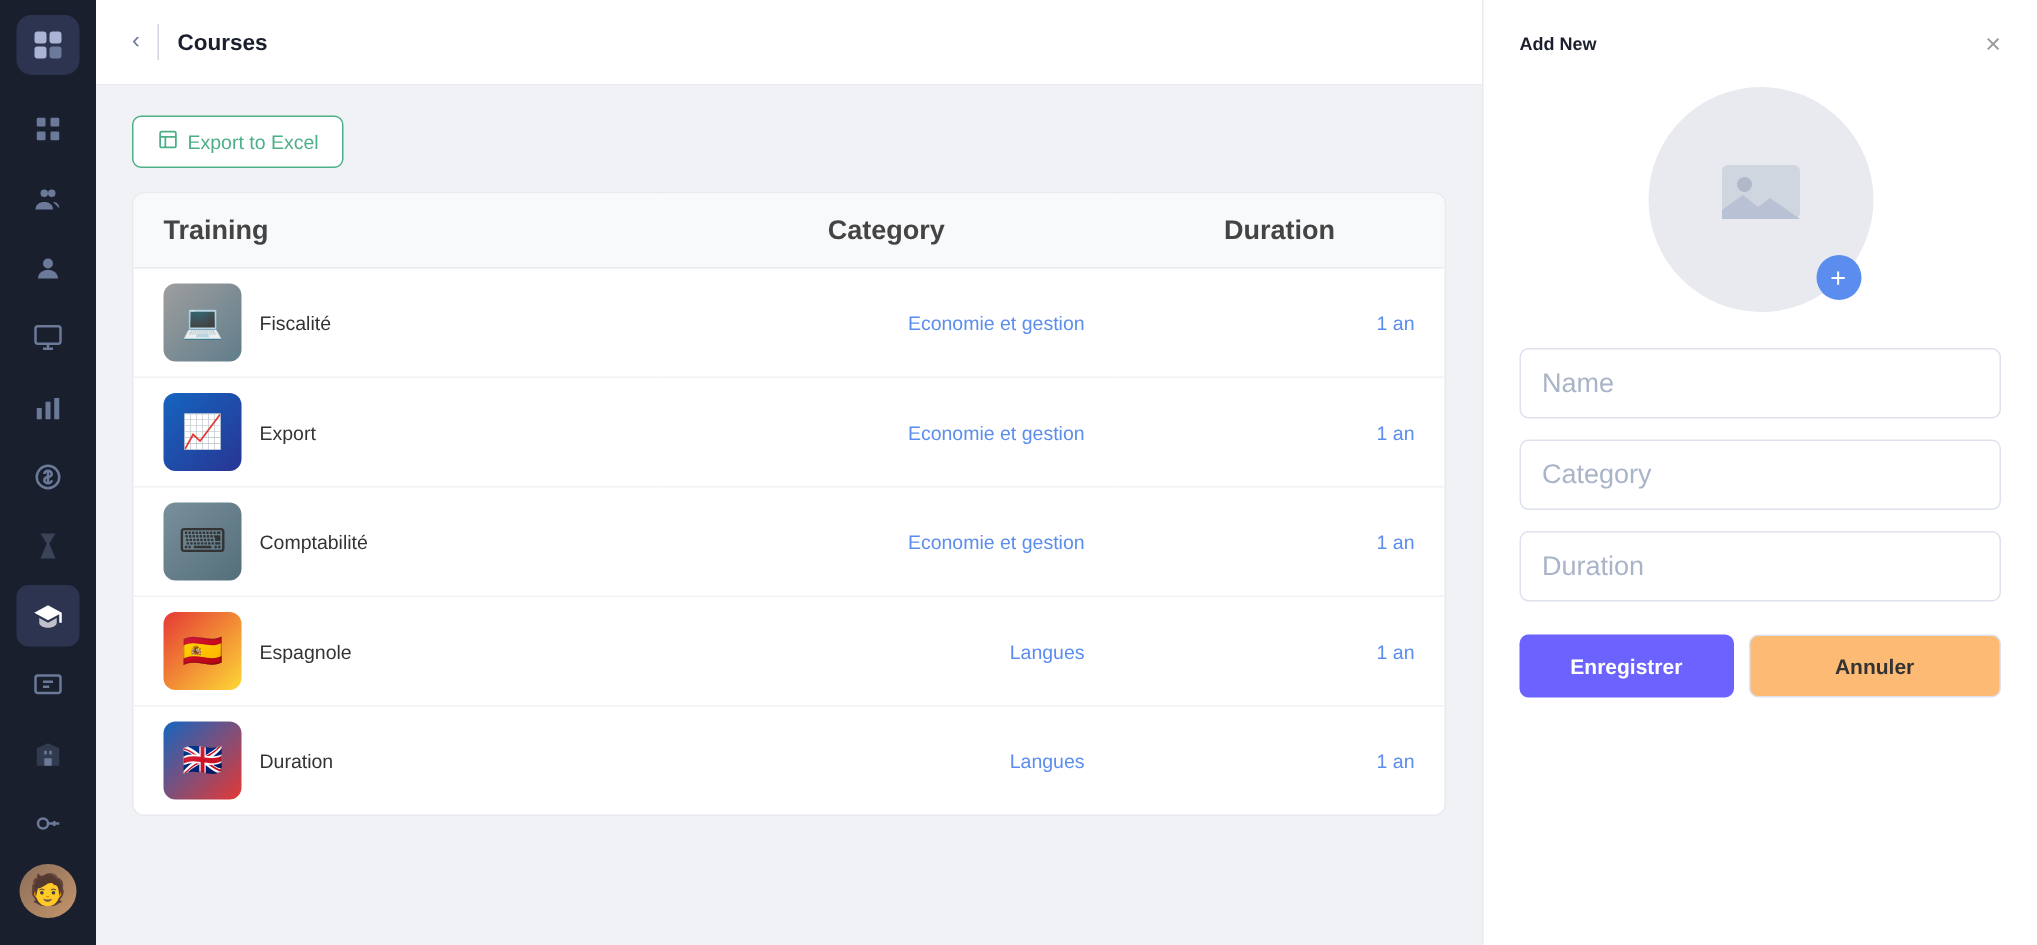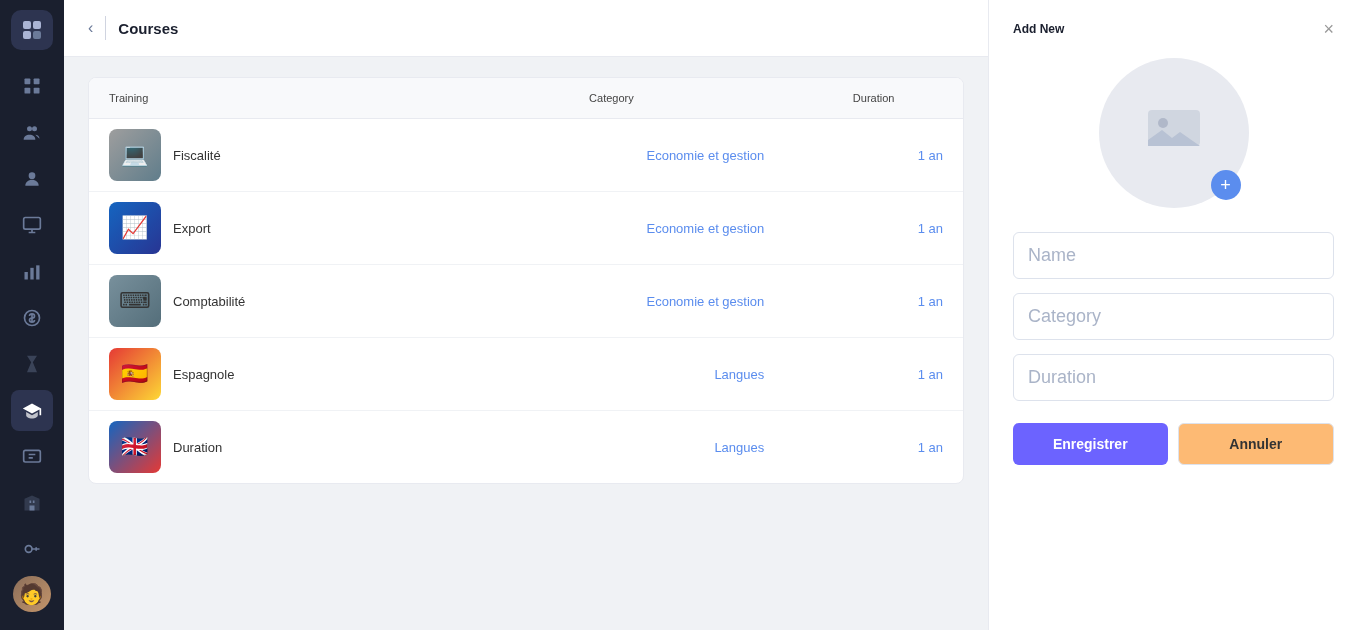--- a/index.html
+++ b/index.html
@@ -113,22 +113,22 @@
     table {
       width: 100%;
       border-collapse: collapse;
     }
     thead tr {
       background: #f8f9fb;
       border-bottom: 1px solid #e8eaf0;
     }
     thead th {
       padding: 14px 20px;
-      font-size: 11px;
-      font-weight: 400;
+      font-size: 18px;
+      font-weight: 700;
       color: #444;
       text-align: center;
     }
     thead th:first-child { text-align: left; width: 40%; }
     tbody tr {
       border-bottom: 1px solid #f0f2f5;
     }
     tbody tr:last-child { border-bottom: none; }
     tbody td {
       padding: 10px 20px;
@@ -239,21 +239,20 @@
     .form-input::placeholder { color: #aab4c8; }
 
     
     .panel-footer {
       display: flex;
       gap: 10px;
       margin-top: 8px;
     }
     .btn-enregistrer {
       flex: 1;
-      padding: 12px;
       background: #6c63ff;
       color: #fff;
       border: none;
       border-radius: 6px;
       font-size: 14px;
       font-weight: 600;
       cursor: pointer;
     }
     .btn-annuler {
       flex: 1;
@@ -362,20 +361,31 @@
 <div class="main-area">
 
   <div class="header">
     <span class="header-back">‹</span>
     <div class="header-divider"></div>
     <span class="header-title">Courses</span>
   </div>
 
   <div class="content">
 
+    <div class="toolbar">
+      <button class="export-btn">
+        <span>
+          <svg width="14" height="14" viewBox="0 0 24 24" fill="none" stroke="#4caf88" stroke-width="2">
+              <rect x="3" y="3" width="18" height="18" rx="2"></rect>
+              <path d="M3 9h18M9 21V9"></path>
+            </svg>
+        </span>
+        <span>Export to Excel</span>
+      </button>
+    </div>
 
     <div class="table-container">
       <table>
         <thead>
           <tr>
             <th>Training</th>
             <th>Category</th>
             <th>Duration</th>
           </tr>
         </thead>

